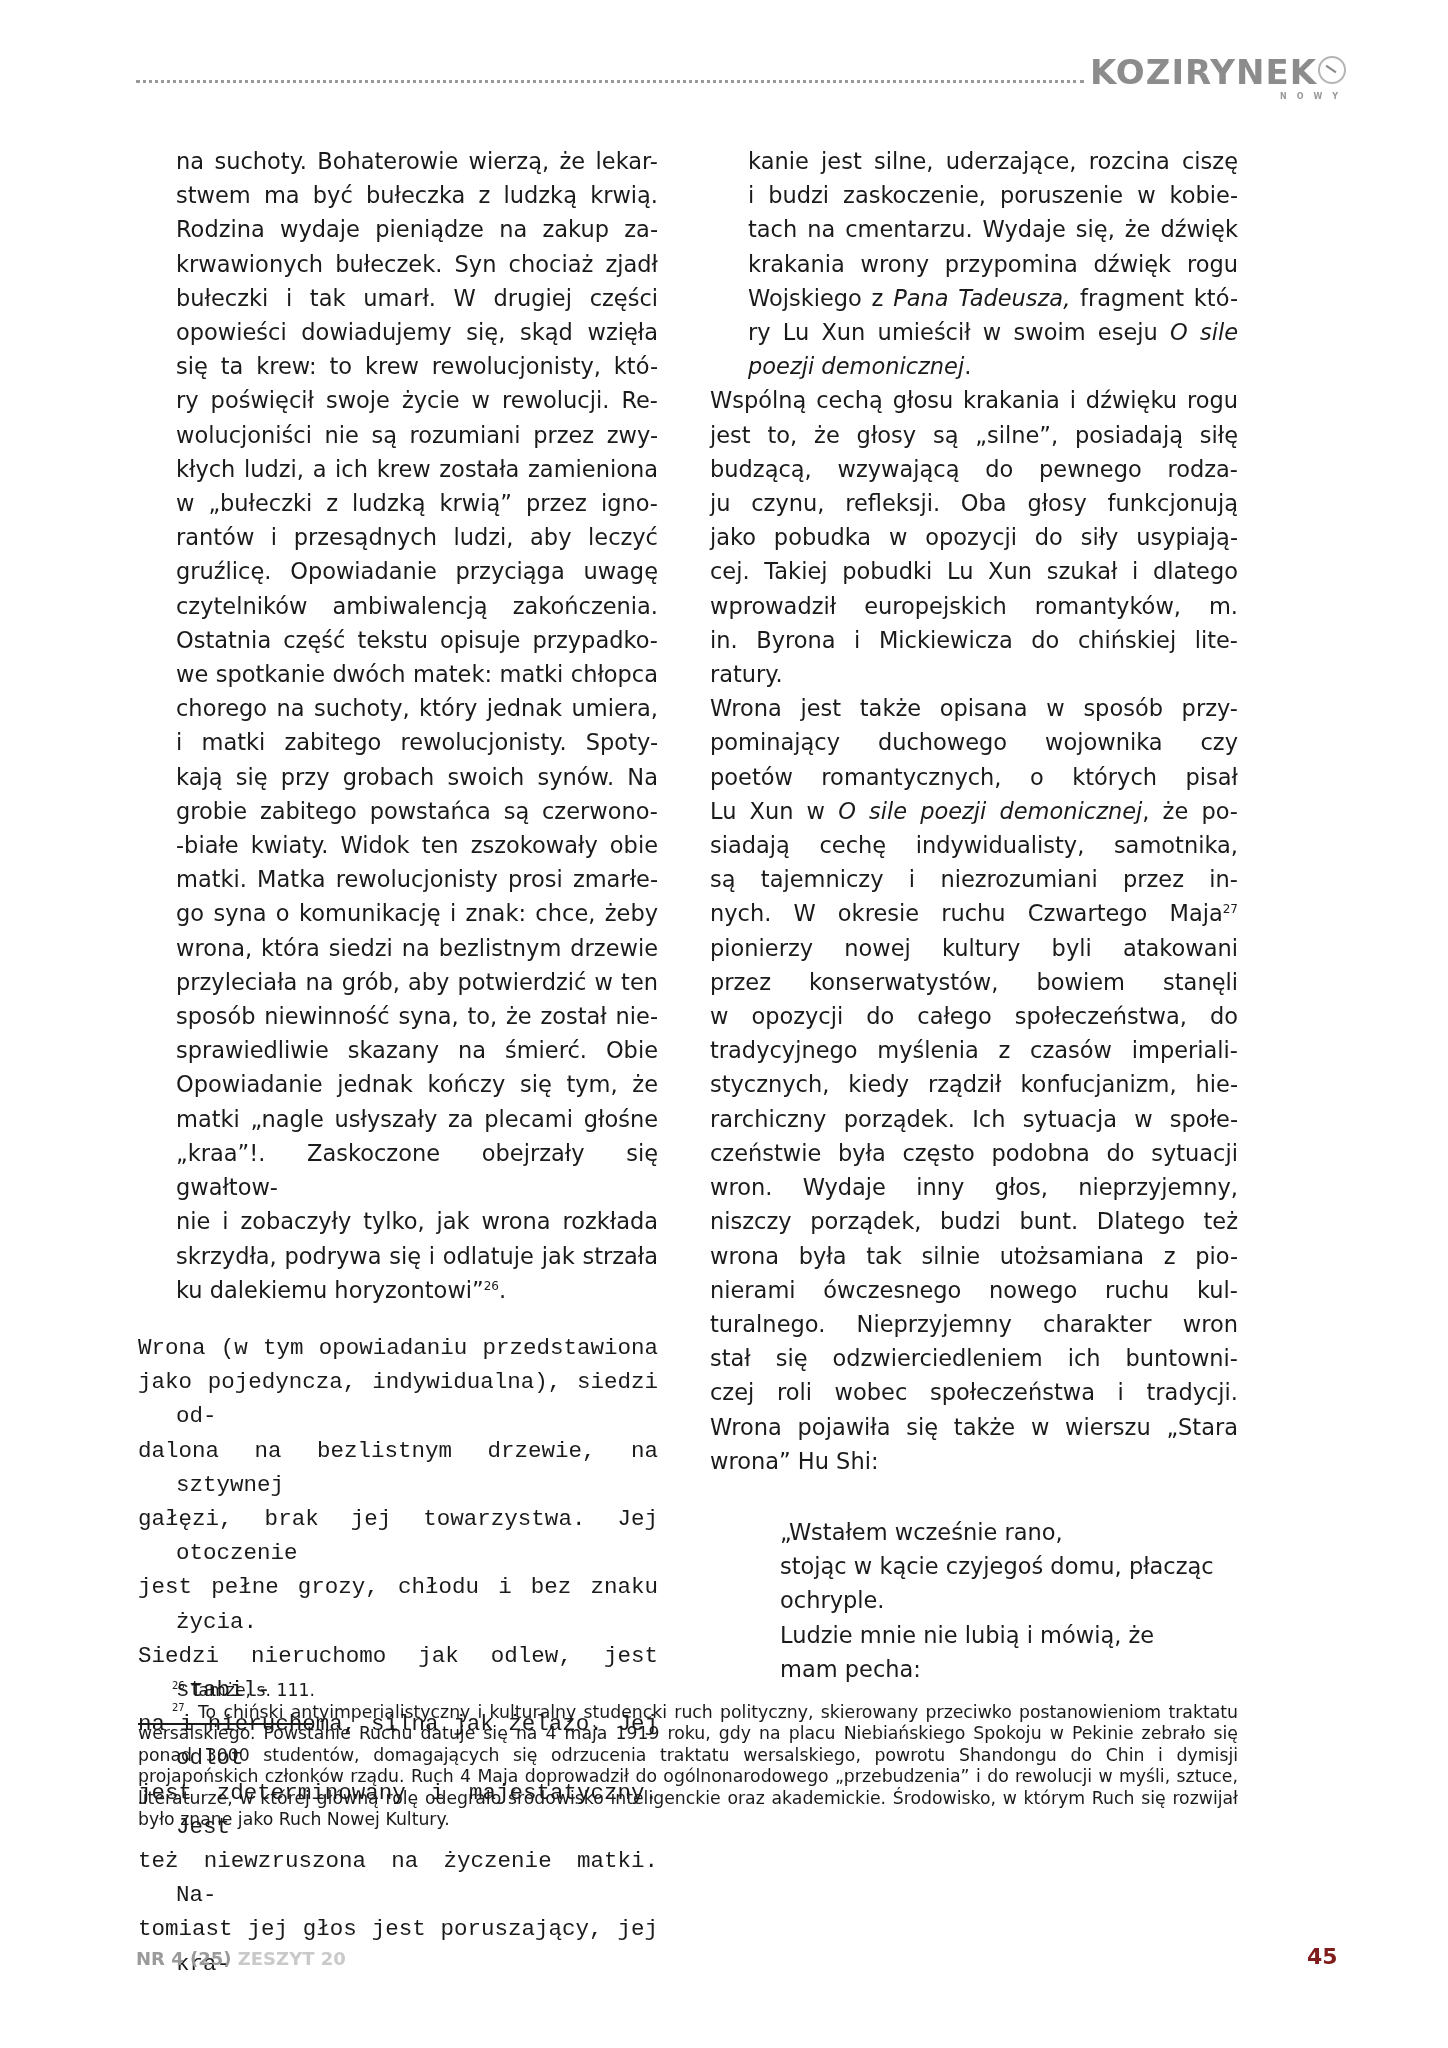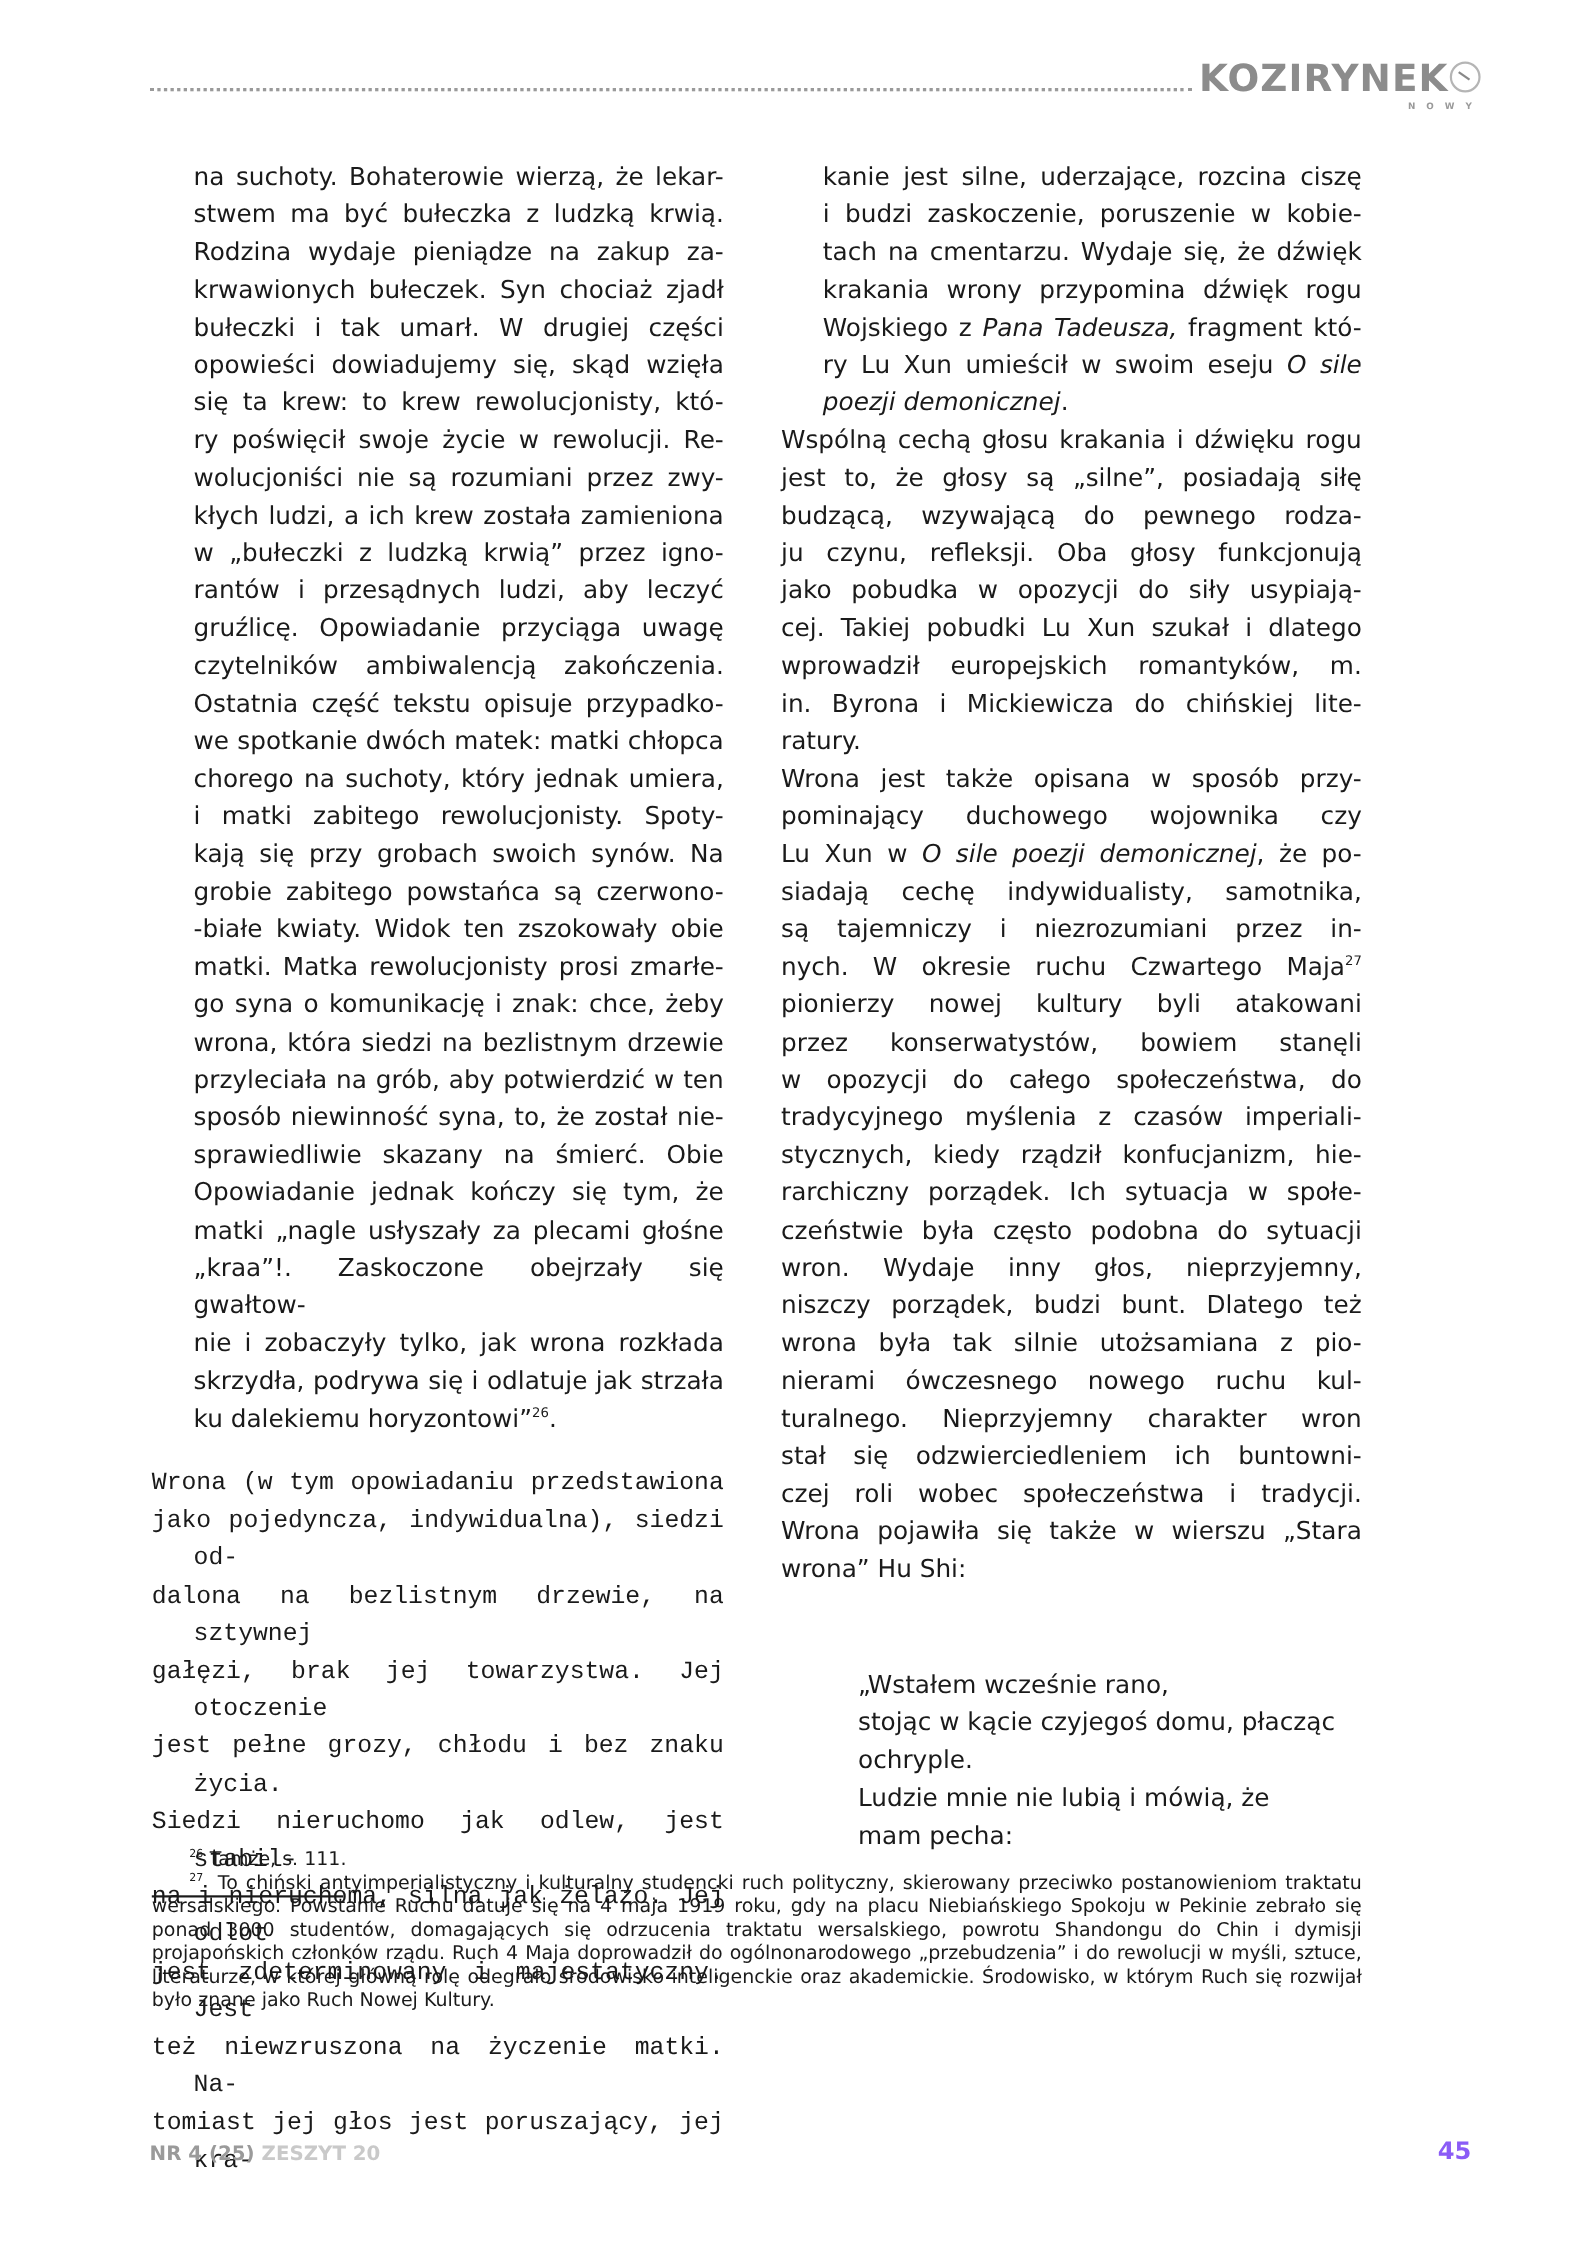--- a/index.html
+++ b/index.html
@@ -32,21 +32,21 @@
     .poem div { white-space: nowrap; }
 
     .fn-rule { position: absolute; left: 138px; top: 1723px; width: 174px; height: 2px; background: #1a1a1a; }
     .footnotes { position: absolute; left: 138px; top: 1680px; width: 1100px; font-size: 17.3px; line-height: 21.5px; }
     .fn { margin: 0; text-indent: 34px; text-align: justify; }
     .fn sup { font-size: 10px; margin-right: 6px; }
 
     .footer-left { position: absolute; left: 136px; top: 1948px; font-weight: bold; font-size: 18px; }
     .footer-left .nr { color: #9a9a9a; text-align: right; }
     .footer-left .zeszyt { color: #c9c9c9; }
-    .footer-right { position: absolute; left: 1307px; top: 1944px; font-weight: bold; font-size: 22px; color: #8b5cf6; }
+    .footer-right { position: absolute; left: 1307px; top: 1944px; font-weight: bold; font-size: 22px; color: #7f1d1d; }
   </style>
 </head>
 <body>
 
 <div class="header-dots"></div>
 <div class="logo">
   <span class="logo-text">KOZIRYNEK</span>
   <span class="logo-emblem"></span>
   <span class="logo-sub">NOWY</span>
 </div>
@@ -118,20 +118,21 @@
       <span class="line">ju czynu, refleksji. Oba głosy funkcjonują</span>
       <span class="line">jako pobudka w opozycji do siły usypiają-</span>
       <span class="line">cej. Takiej pobudki Lu Xun szukał i dlatego</span>
       <span class="line">wprowadził europejskich romantyków, m.</span>
       <span class="line">in. Byrona i Mickiewicza do chińskiej lite-</span>
       <span class="line last">ratury.</span>
     </p>
   <p class="para">
     <span class="line">Wrona jest także opisana w sposób przy-</span>
     <span class="line">pominający duchowego wojownika czy</span>
+    <span class="line">poetów romantycznych, o których pisał</span>
     <span class="line"><span>Lu Xun w </span><em>O sile poezji demonicznej</em><span>, że po-</span></span>
     <span class="line">siadają cechę indywidualisty, samotnika,</span>
     <span class="line">są tajemniczy i niezrozumiani przez in-</span>
     <span class="line"><span>nych. W okresie ruchu Czwartego Maja</span><sup>27</sup></span>
     <span id="rp3rest"><span class="line">pionierzy nowej kultury byli atakowani</span><span class="line">przez konserwatystów, bowiem stanęli</span><span class="line">w opozycji do całego społeczeństwa, do</span><span class="line">tradycyjnego myślenia z czasów imperiali-</span><span class="line">stycznych, kiedy rządził konfucjanizm, hie-</span><span class="line">rarchiczny porządek. Ich sytuacja w społe-</span><span class="line">czeństwie była często podobna do sytuacji</span><span class="line">wron. Wydaje inny głos, nieprzyjemny,</span><span class="line">niszczy porządek, budzi bunt. Dlatego też</span><span class="line">wrona była tak silnie utożsamiana z pio-</span><span class="line">nierami ówczesnego nowego ruchu kul-</span><span class="line">turalnego. Nieprzyjemny charakter wron</span><span class="line">stał się odzwierciedleniem ich buntowni-</span><span class="line">czej roli wobec społeczeństwa i tradycji.</span><span class="line">Wrona pojawiła się także w wierszu „Stara</span><span class="line last">wrona” Hu Shi:</span></span>
   </p>
 </div>
 
 <div class="poem" id="poem">
     <div>„Wstałem wcześnie rano,</div>

